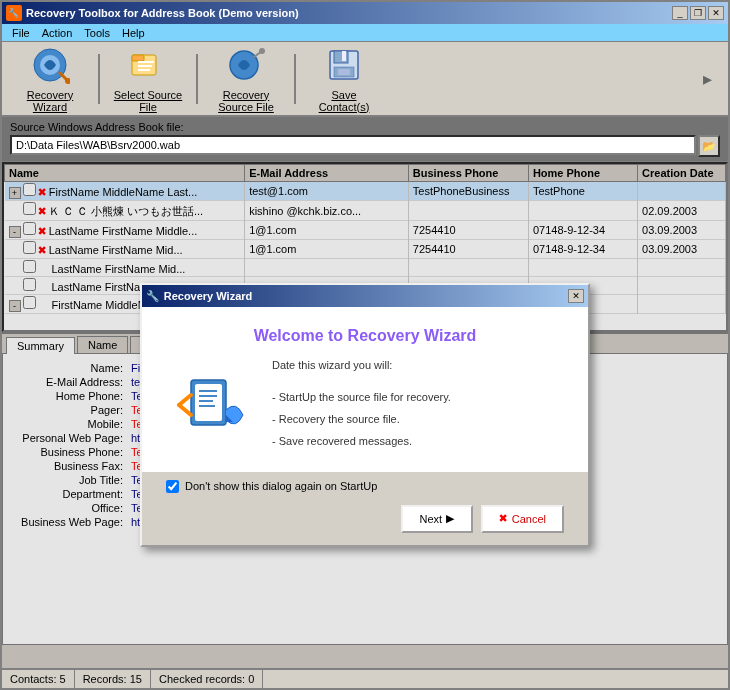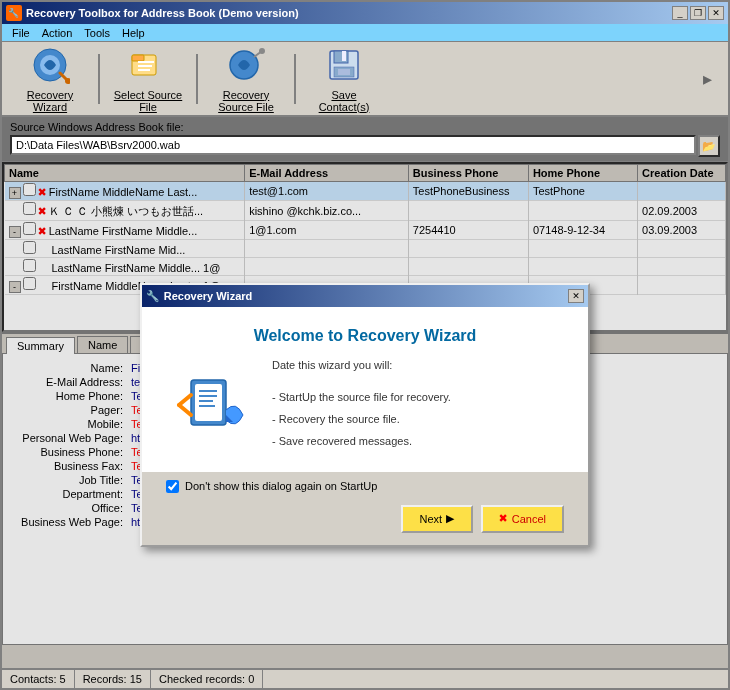--- a/index.html
+++ b/index.html
@@ -61,30 +61,30 @@
     .status-bar { height: 20px; background: #d4d0c8; border-top: 2px solid #808080; display: flex; align-items: center; flex-shrink: 0; }
     .status-section { padding: 0 8px; border-right: 1px solid #808080; height: 100%; display: flex; align-items: center; font-size: 11px; }
 
     
     .dialog-overlay { position: absolute; top: 0; left: 0; right: 0; bottom: 0; background: rgba(0,0,0,0.1); z-index: 100; display: flex; align-items: center; justify-content: center; }
     .dialog { background: #d4d0c8; border: 2px outset #f0f0f0; width: 450px; box-shadow: 4px 4px 8px rgba(0,0,0,0.4); }
     .dialog-title-bar { background: linear-gradient(to right, #0a246a, #a6caf0); color: white; height: 22px; display: flex; align-items: center; padding: 0 4px; justify-content: space-between; }
     .dialog-title-text { font-size: 11px; font-weight: bold; color: white; display: flex; align-items: center; gap: 4px; }
     .dialog-close-btn { width: 16px; height: 14px; background: #d4d0c8; border: 1px solid #808080; display: flex; align-items: center; justify-content: center; font-size: 9px; cursor: pointer; color: #000; }
     .dialog-body { padding: 20px 24px; background: white; }
-    .dialog-main-title { font-size: 16px; font-weight: bold; color: #0369a1; margin-bottom: 12px; text-align: center; }
+    .dialog-main-title { font-size: 16px; font-weight: bold; color: #8b5cf6; margin-bottom: 12px; text-align: center; }
     .dialog-content-area { display: flex; gap: 16px; }
     .dialog-icon-area { width: 90px; flex-shrink: 0; display: flex; align-items: center; justify-content: center; }
     .dialog-text-area { flex: 1; }
     .dialog-desc { font-size: 11px; color: #333; margin-bottom: 12px; line-height: 1.5; }
     .dialog-list { font-size: 11px; color: #333; line-height: 2; }
     .dialog-footer { padding: 8px 24px 12px; background: #d4d0c8; }
     .dialog-checkbox-row { display: flex; align-items: center; gap: 6px; margin-bottom: 12px; font-size: 11px; }
     .dialog-button-row { display: flex; justify-content: flex-end; gap: 8px; }
-    .dialog-btn { height: 28px; padding: 0 16px; background: #fde047; border: 2px outset #f0f0f0; cursor: pointer; font-size: 11px; display: flex; align-items: center; gap: 4px; }
+    .dialog-btn { height: 28px; padding: 0 16px; background: #ffffff; border: 2px outset #f0f0f0; cursor: pointer; font-size: 11px; display: flex; align-items: center; gap: 4px; }
     .next-btn { color: #000; }
     .cancel-btn { color: #cc0000; }
   </style>
 </head>
 <body>
 
 <div class="main-window">
 
   <div class="title-bar">
     <div class="title-bar-left">
@@ -202,20 +202,27 @@
     <td>02.09.2003</td>
   </tr>
             <tr>
     <td><span class="row-expand">-</span><input type="checkbox" class="row-checkbox" style=""><span class="row-error">✖</span><span>LastName FirstName Middle...</span></td>
     <td>1@1.com</td>
     <td>7254410</td>
     <td>07148-9-12-34</td>
     <td>03.09.2003</td>
   </tr>
             <tr>
+    <td><span style="display:inline-block;width:14px;"></span><input type="checkbox" class="row-checkbox" style=""><span class="row-error">✖</span><span>LastName FirstName Mid...</span></td>
+    <td>1@1.com</td>
+    <td>7254410</td>
+    <td>07148-9-12-34</td>
+    <td>03.09.2003</td>
+  </tr>
+            <tr>
     <td><span style="display:inline-block;width:14px;"></span><input type="checkbox" class="row-checkbox" style=""><span style="display:inline-block;width:14px;"></span><span>LastName FirstName Mid...</span></td>
     <td></td>
     <td></td>
     <td></td>
     <td></td>
   </tr>
             <tr>
     <td><span style="display:inline-block;width:14px;"></span><input type="checkbox" class="row-checkbox" style=""><span style="display:inline-block;width:14px;"></span><span>LastName FirstName Middle... 1@</span></td>
     <td></td>
     <td></td>

